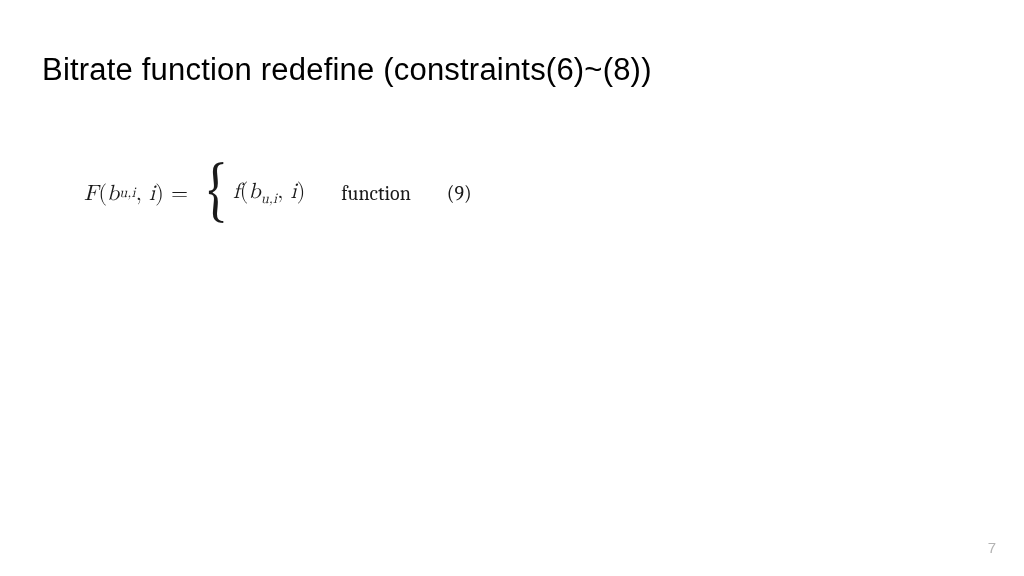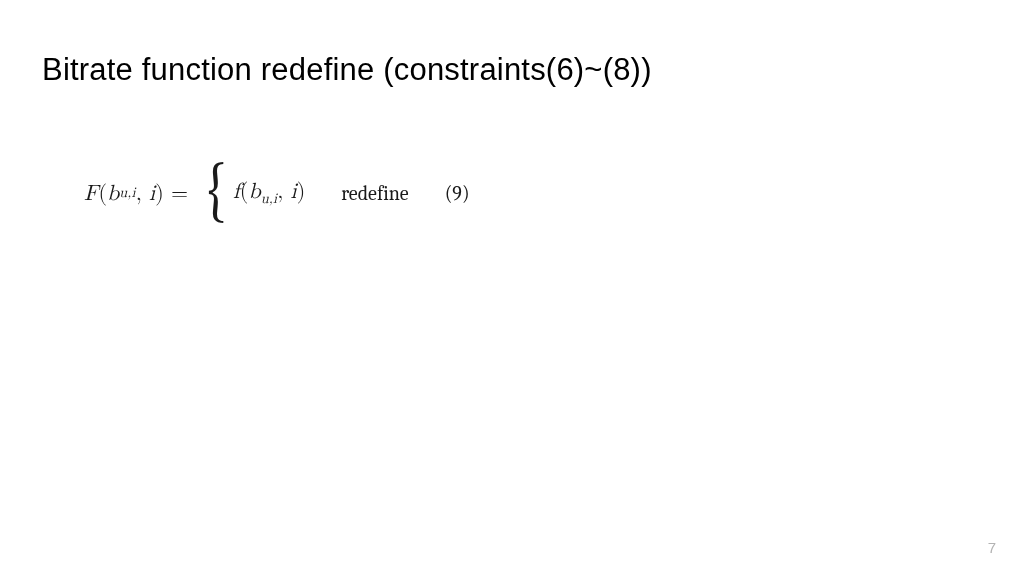--- a/index.html
+++ b/index.html
@@ -102,20 +102,20 @@
       <span class="ital">F</span>(<span class="ital">b</span><span class="sub">u,i</span>,&nbsp;<span class="ital">i</span>)&nbsp;=&nbsp;
     </span>
 
     <span class="brace">{</span>
 
     <div class="cases">
       <span class="case-expr">
         <span class="ital">f</span>(<span class="ital">b</span><span class="sub">u,i</span>,&nbsp;<span class="ital">i</span>)
       </span>
 
-      <span class="case-cond">redefine</span>
+      <span class="case-cond">function</span>
     </div>
 
     <span class="eqnum">(9)</span>
   </div>
 
   <div class="pagenum">7</div>
 </div>
 
 </body></html>

